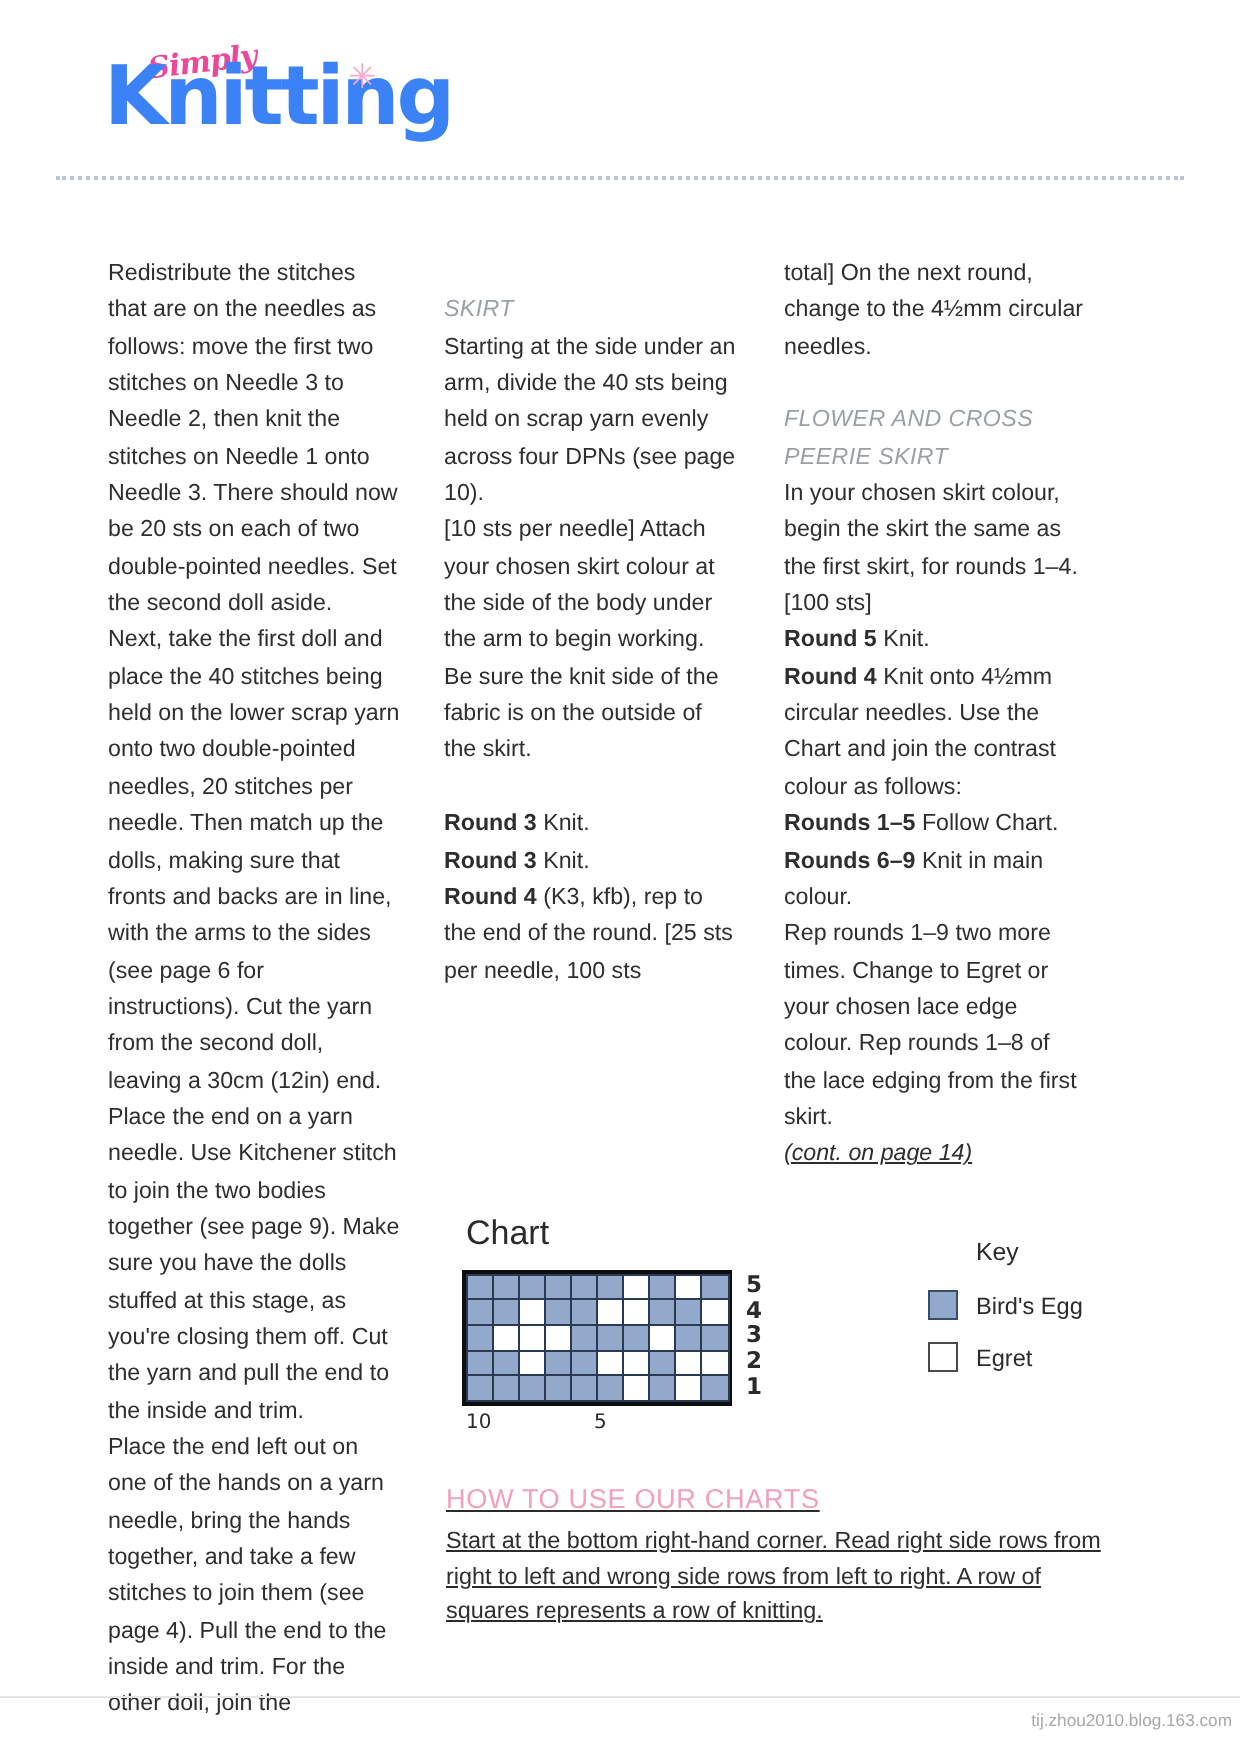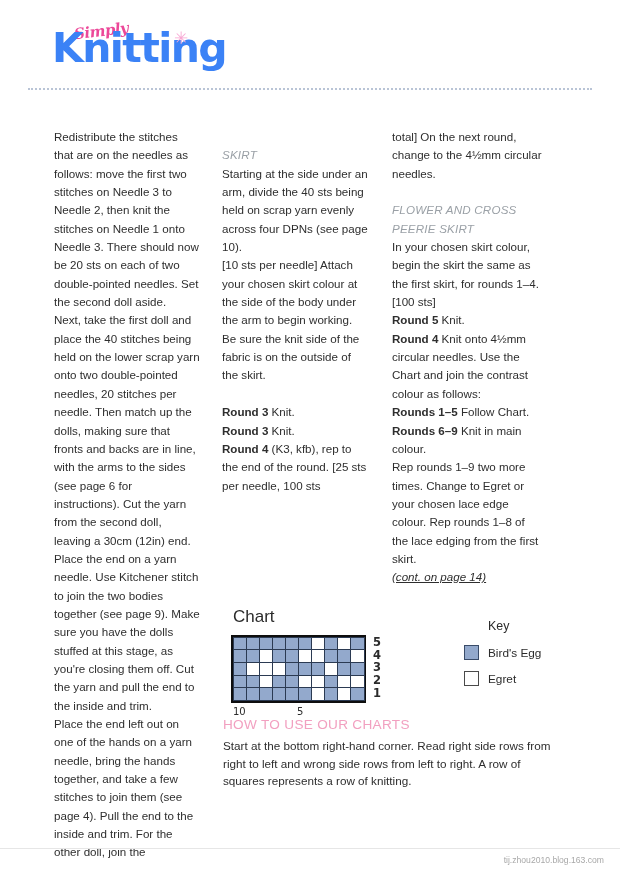--- a/index.html
+++ b/index.html
@@ -189,22 +189,23 @@
     flex: 0 0 auto;
   }
   .swatch.b { background: #93a9cc; border-color: #3a4c69; }
   .swatch.w { background: #ffffff; }
   .key-label { color: #2b2b2b; line-height: 13px; }
 
   
   #howto {
     position: absolute;
     left: 223px;
-    top: 716px;
+    top: 741px;
     width: 340px;
+    text-decoration: underline;
   }
   #howto-title {
     color: #f2a0c0;
     font-size: 13.6px;
     line-height: 18px;
     letter-spacing: 0.3px;
     margin-bottom: 3px;
   }
   #howto-body {
     font-size: 11.7px;
@@ -216,21 +217,21 @@
   #footer-rule {
     position: absolute;
     left: 0;
     top: 848px;
     width: 620px;
     height: 1px;
     background: #e6e6e6;
   }
   #watermark {
     position: absolute;
-    right: 16px;
+    right: 4px;
     top: 855px;
     font-size: 8.6px;
     color: #a8a8a8;
     font-family: "Liberation Sans", sans-serif;
   }
 </style>
 </head>
 <body>
 
 <div id="masthead">

